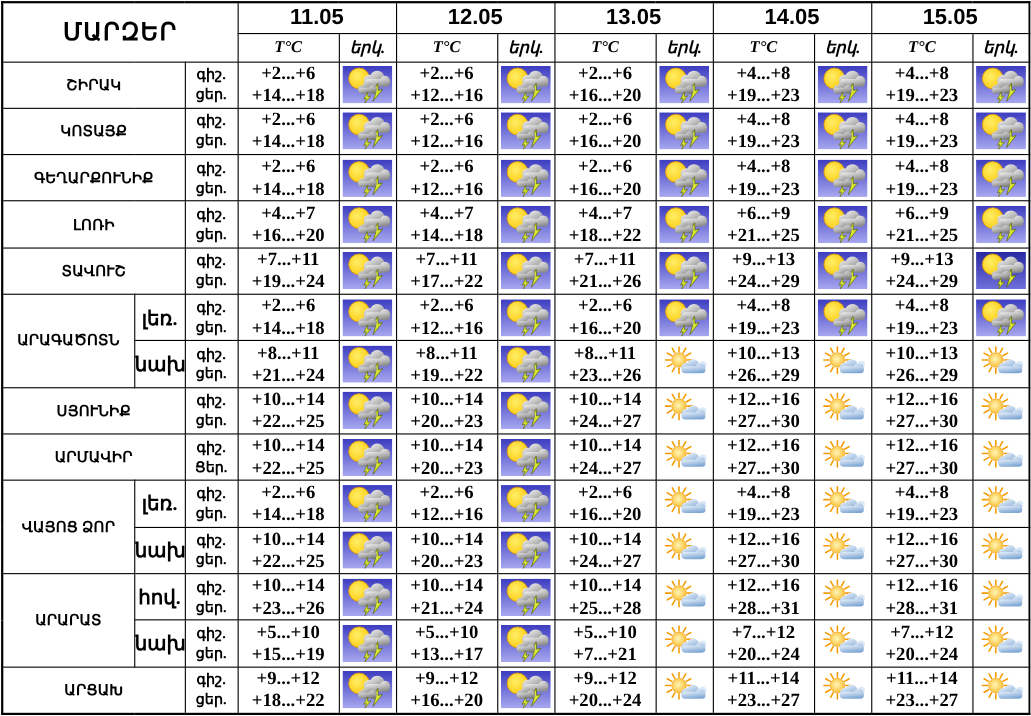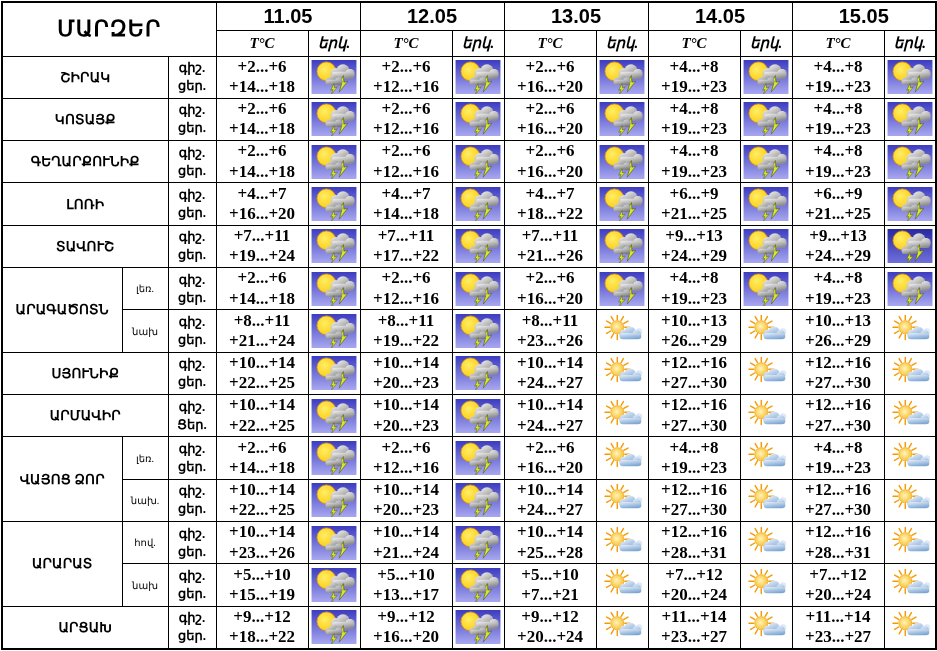--- a/index.html
+++ b/index.html
@@ -8,21 +8,21 @@
   .page { width:937px; height:651px; background:#fff; overflow:hidden; position:relative; }
   table.forecast { border-collapse:collapse; table-layout:fixed; width:935px; height:649px; margin:1px; border:2px solid #000; }
   th, td { border:1px solid #000; text-align:center; vertical-align:middle; padding:0; overflow:hidden; background:#fff; }
   thead tr.r1 { height:28px; }
   thead tr.r2 { height:26px; }
   tbody tr { height:42px; }
   th.title { font-weight:bold; font-size:22px; letter-spacing:1px; }
   th.date { font-family:"Liberation Sans", sans-serif; font-weight:bold; font-size:20px; }
   th.subh { font-weight:bold; font-size:15px;font-style:italic; }
   td.region { font-weight:bold; font-size:13.5px; letter-spacing:0.2px; }
-  td.subzone { font-weight:normal; font-size:10px; }
+  td.subzone { font-weight:bold; font-size:18px; }
   td.daynight { font-size:13px; line-height:1.4;font-weight:bold; }
   td.temps { font-weight:bold; font-size:17px; line-height:1.2; }
   td.iconcell { padding:1px; }
   svg.wicon { width:46px; height:34px; display:block; margin:0 auto; }
   .defs-holder { position:absolute; width:0; height:0; overflow:hidden; }
 </style>
 </head>
 <body>
 
 <svg class="defs-holder" aria-hidden="true">

